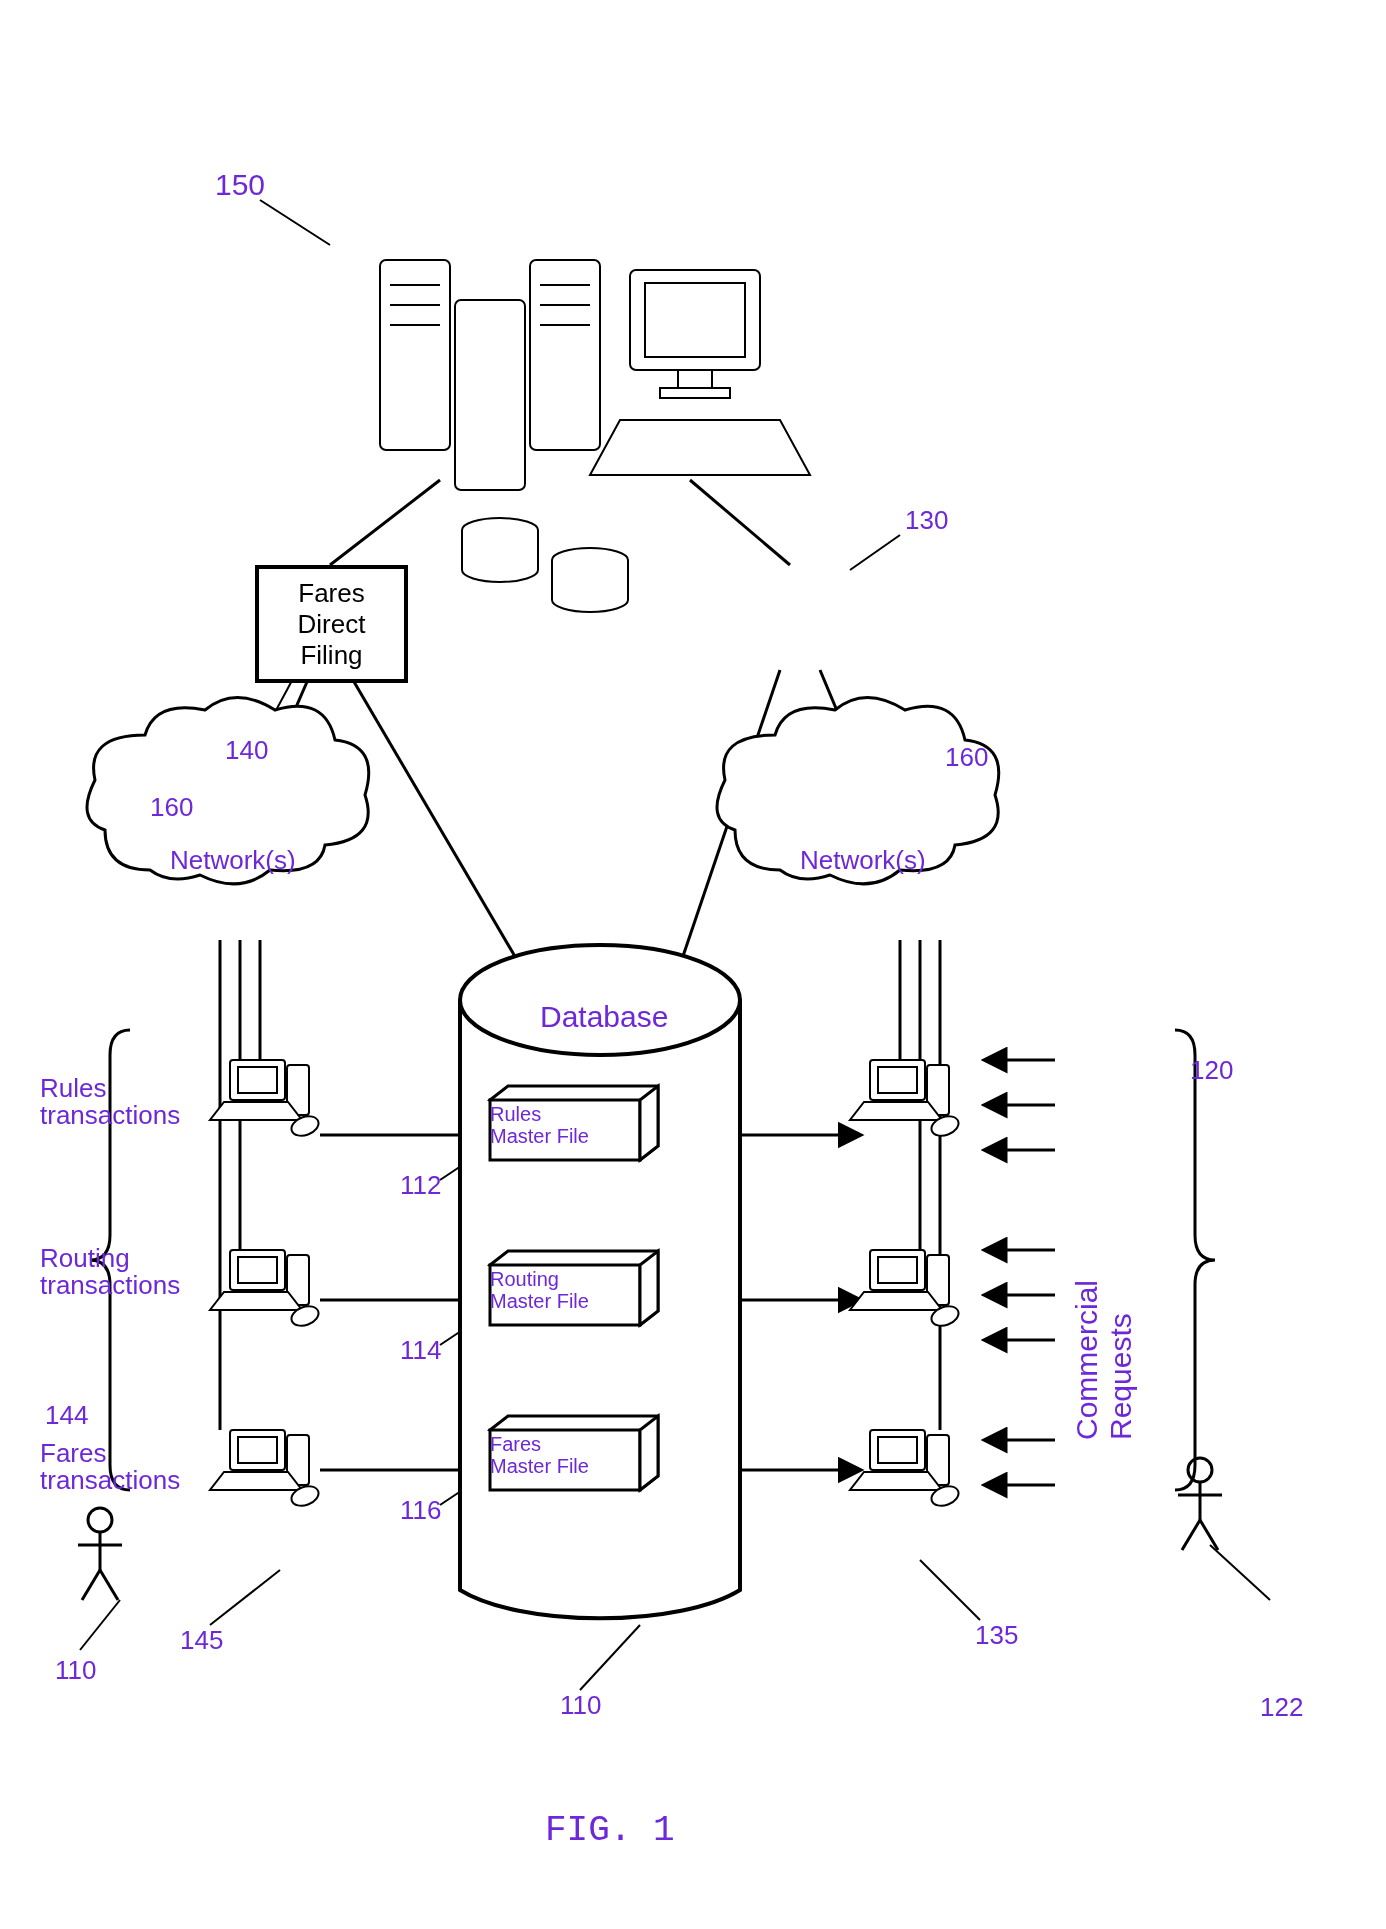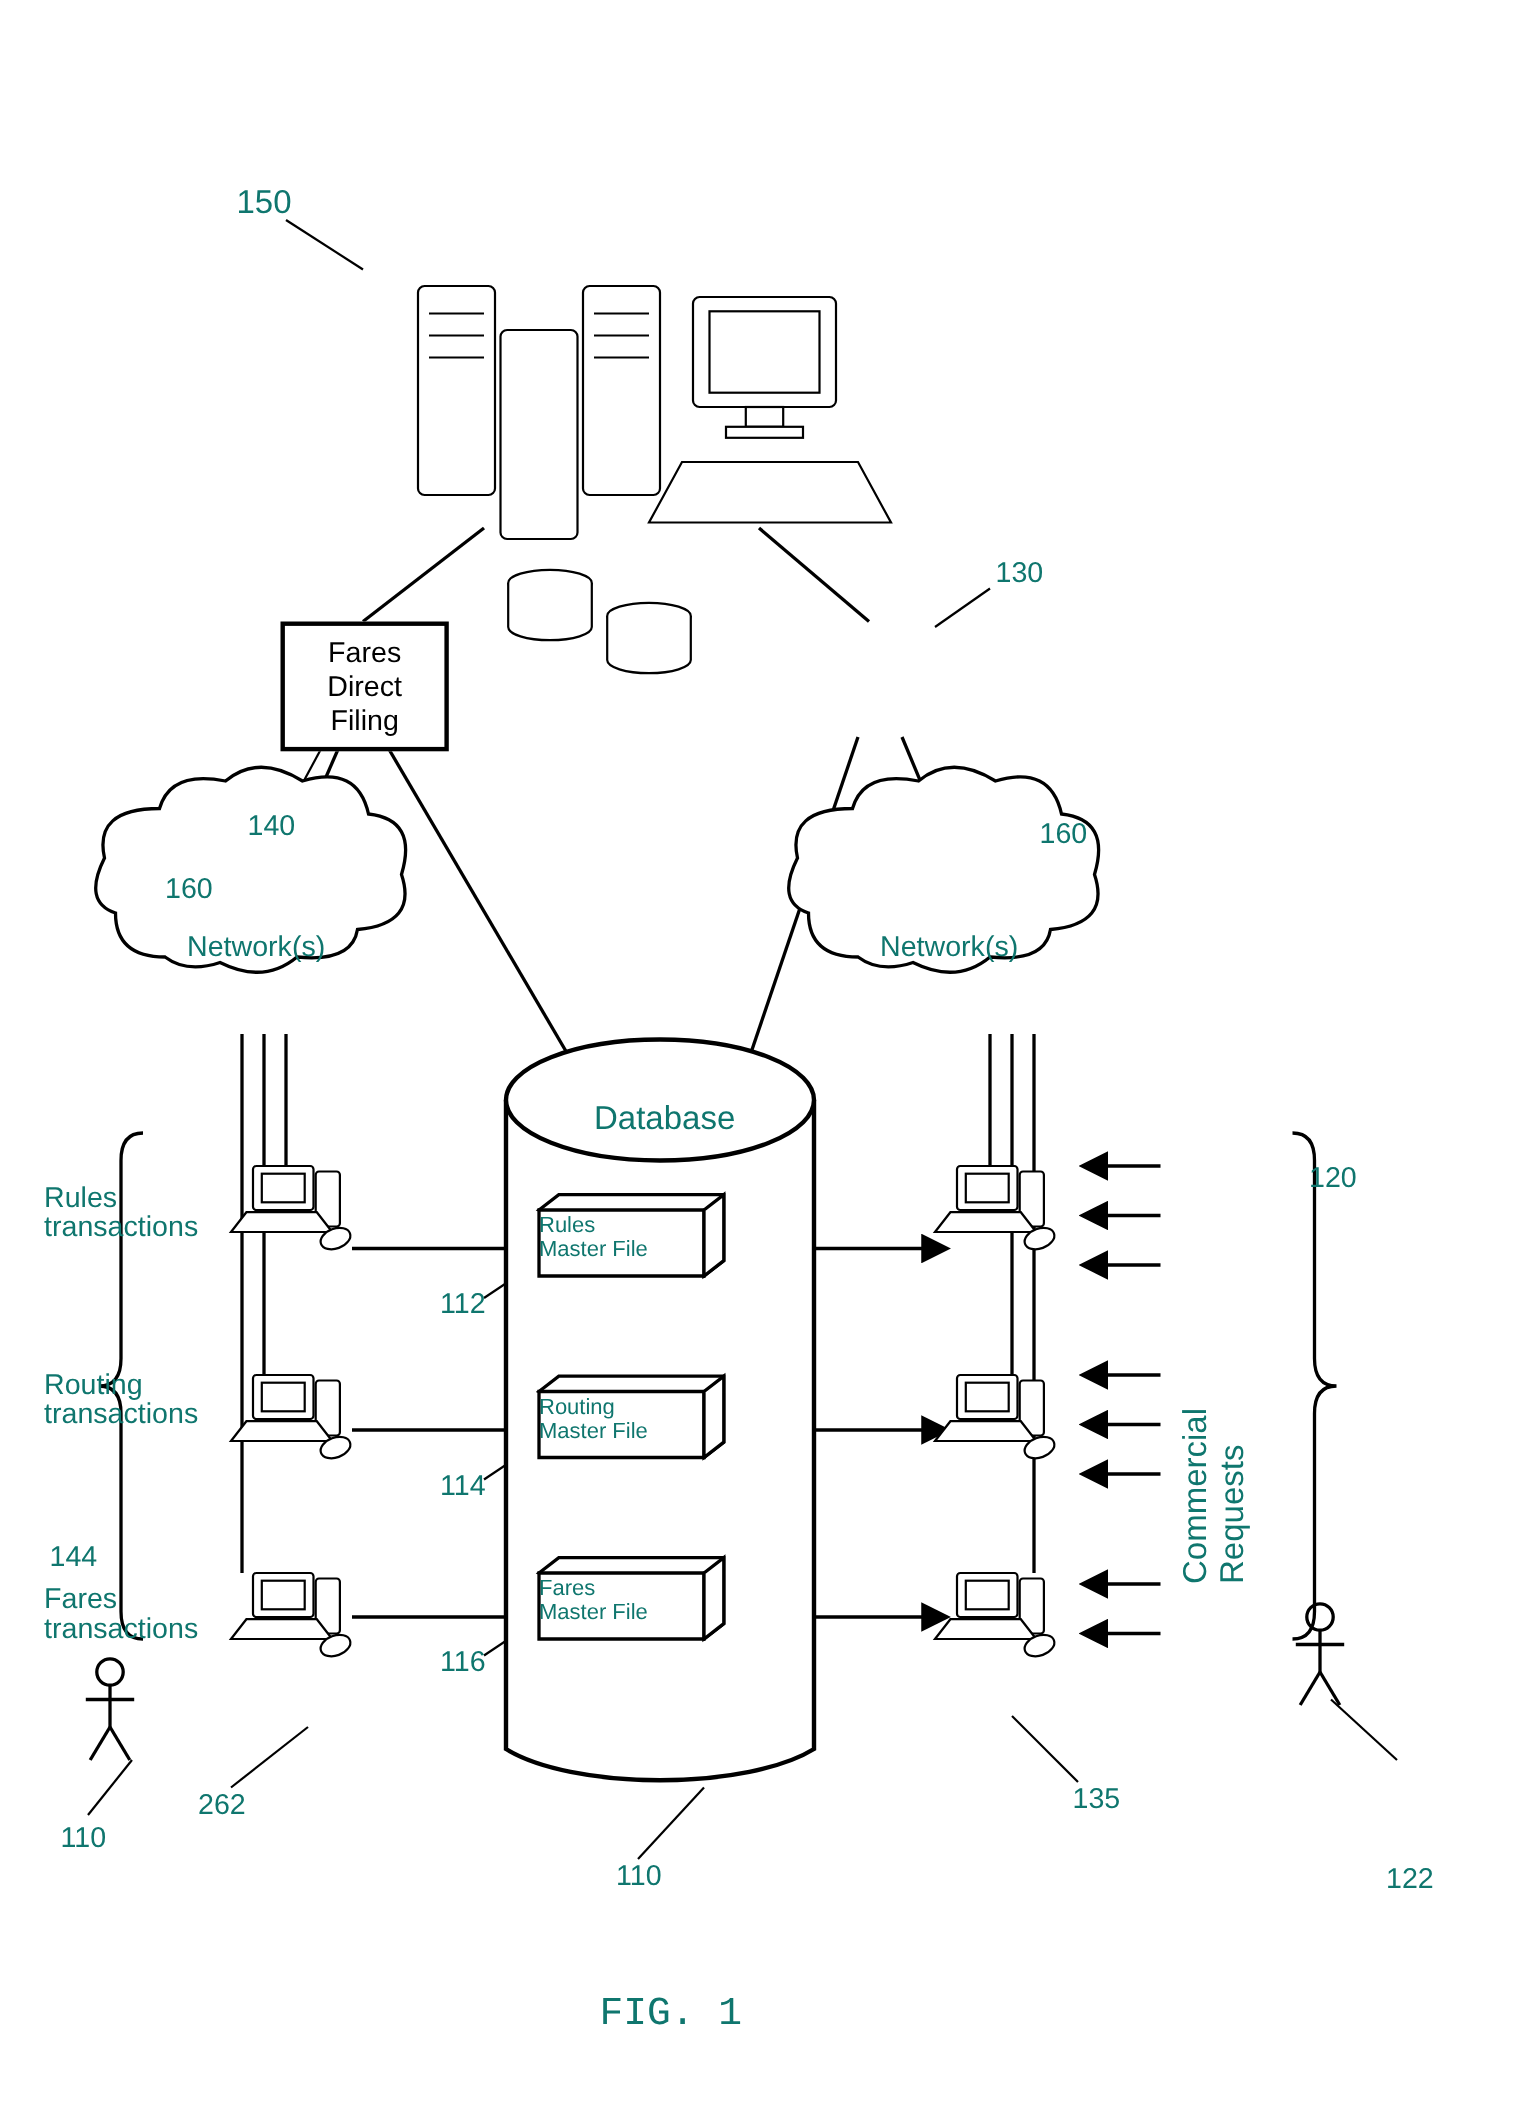--- a/index.html
+++ b/index.html
@@ -1,18 +1,18 @@
 <!DOCTYPE html>
 <html><head>
 <meta charset="utf-8">
 <style>
   html,body{margin:0;padding:0;background:#fff;}
   body{font-family:Arial,Helvetica,sans-serif;}
   .page{position:relative;width:1386px;height:1929px;}
-  .lbl{position:absolute;font-size:26px;color:#0f766e;}
+  .lbl{position:absolute;font-size:26px;color:#6d28d9;}
   .lbl.big{font-size:30px;}
   .lbl.center{}
   .lbl.vert{writing-mode:vertical-rl;transform:rotate(180deg);}
   .lbl.fig{font-size:36px;font-family:Liberation Mono, monospace;}
   .box{position:absolute;border:4px solid #000;background:#fff;display:flex;
        align-items:center;justify-content:center;font-size:26px;text-align:center;}
   .svg-layer{position:absolute;left:0;top:0;}
   svg{overflow:visible;}
 </style>
 </head>
@@ -237,21 +237,21 @@
 <div class="lbl" style="left:225px;top:735px">140</div>
 <div class="lbl" style="left:905px;top:505px">130</div>
 <div class="lbl" style="left:150px;top:792px">160</div>
 <div class="lbl" style="left:945px;top:742px">160</div>
 <div class="lbl" style="left:560px;top:1690px">110</div>
 <div class="lbl" style="left:400px;top:1170px">112</div>
 <div class="lbl" style="left:400px;top:1335px">114</div>
 <div class="lbl" style="left:400px;top:1495px">116</div>
 <div class="lbl" style="left:45px;top:1400px">144</div>
 <div class="lbl" style="left:55px;top:1655px">110</div>
-<div class="lbl" style="left:180px;top:1625px">262</div>
+<div class="lbl" style="left:180px;top:1625px">145</div>
 <div class="lbl" style="left:1190px;top:1055px">120</div>
 <div class="lbl" style="left:1260px;top:1692px">122</div>
 <div class="lbl" style="left:975px;top:1620px">135</div>
 
 <div class="box" style="left:255px;top:565px;width:145px;height:110px;white-space:pre-line">Fares
 Direct
 Filing</div>
 
 
 <div class="lbl center" style="left:170px;top:845px;width:160px">Network(s)</div>

